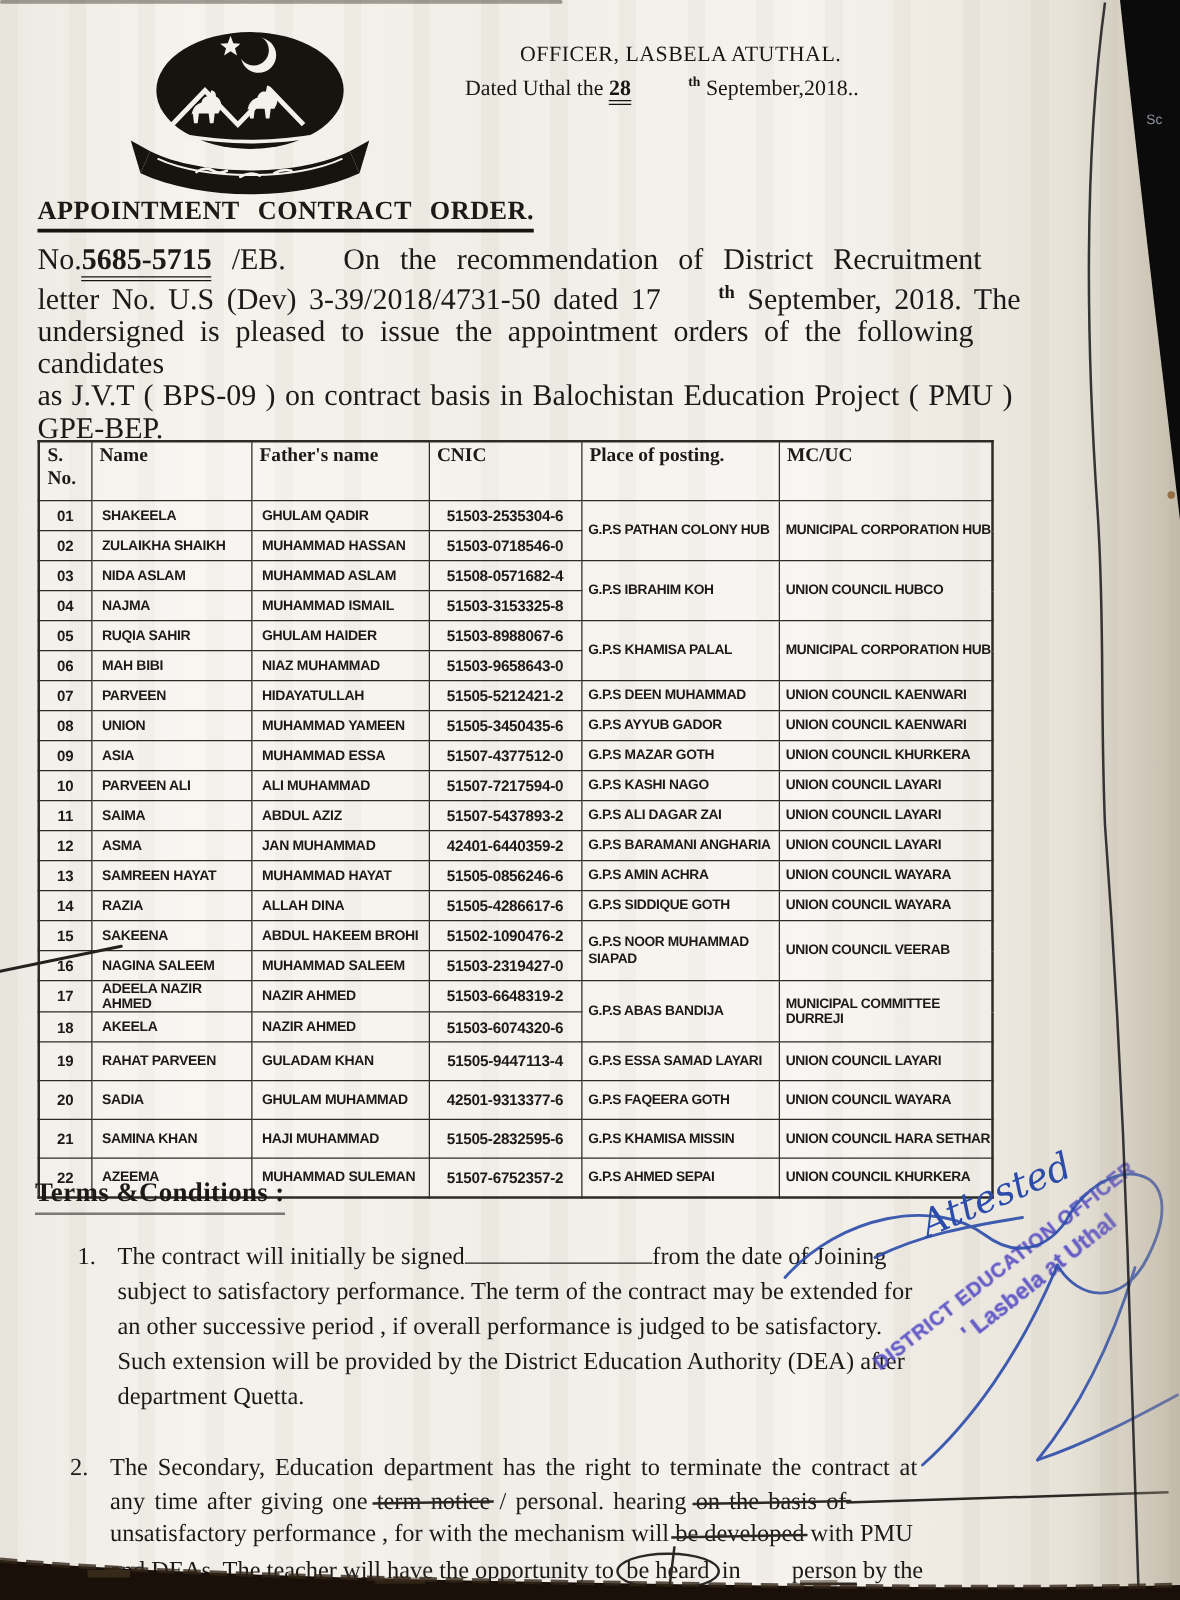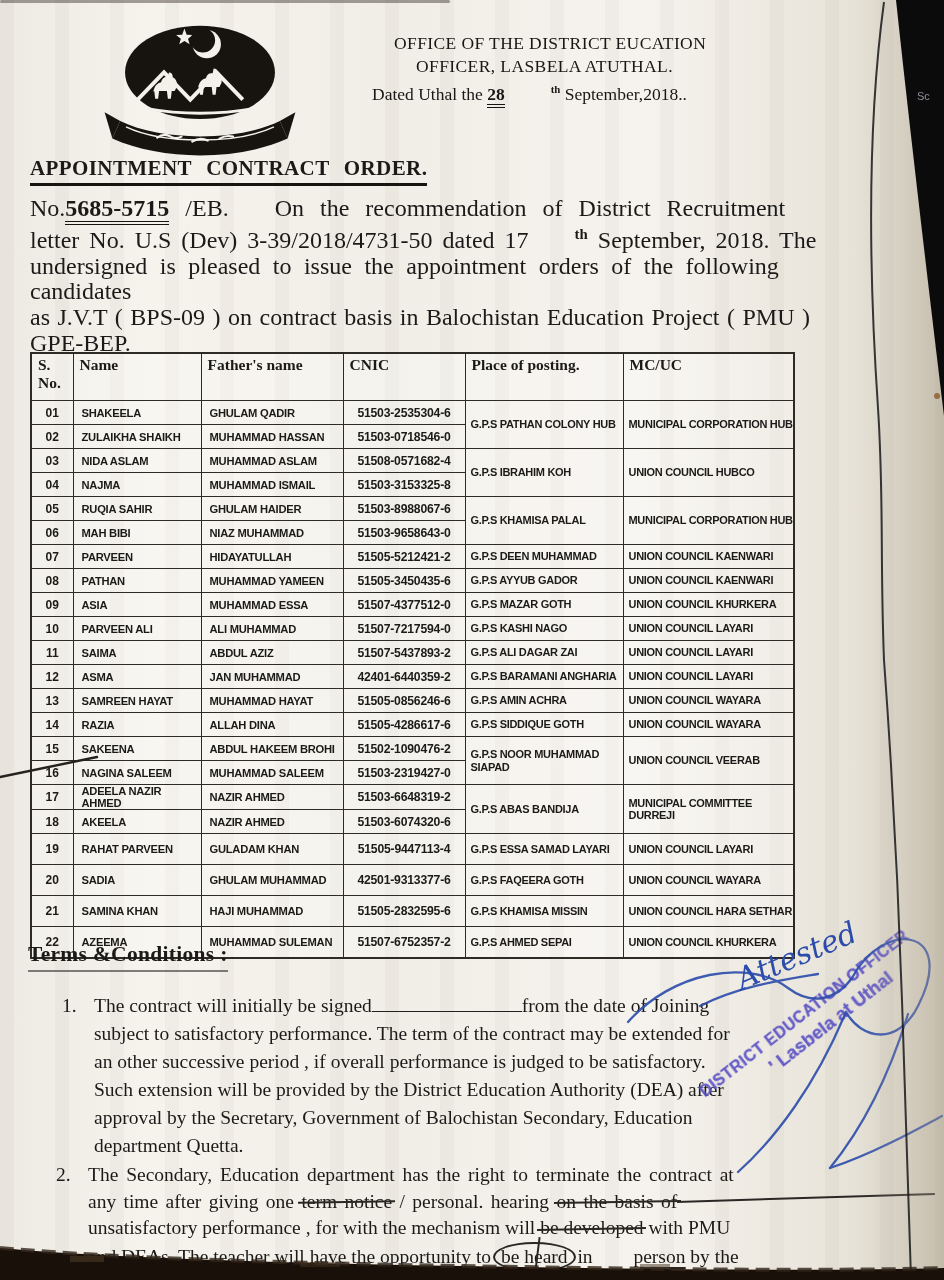--- a/index.html
+++ b/index.html
@@ -107,21 +107,20 @@
     </g>
     <path d="M24 116 C 62 134 138 134 176 116" fill="none" stroke="#f4f1ea" stroke-width="1.6"></path>
     <g fill="none" stroke="#f4f1ea" stroke-width="2.2" stroke-linecap="round">
       <path d="M56 127 q 7 -5 14 -1 q 5 3 11 0"></path>
       <path d="M92 131 q 8 -5 16 -1"></path>
       <path d="M120 128 q 7 -4 14 -2"></path>
     </g>
   </svg>
 
   <div class="head">
-    <div class="h1">OFFICE OF THE DISTRICT EUCATION</div>
     <div class="h2">OFFICER, LASBELA ATUTHAL.</div>
     <div class="h3">
         <div class="line"><span>Dated Uthal  the </span><span class="seg-bu">28</span><span class="seg-sup">th</span><span> September,2018..</span></div>
       </div>
   </div>
 
   <div class="title">APPOINTMENT CONTRACT ORDER.</div>
 
   <div class="intro">
       <div class="line"><span>No.</span><span class="seg-bu">5685-5715</span><span> /EB.</span><span class="seg-gap"></span><span>On the recommendation of District Recruitment</span></div>
@@ -196,21 +195,21 @@
         <tr>
           <td class="c-no">07</td>
           <td class="c-name">PARVEEN</td>
           <td class="c-father">HIDAYATULLAH</td>
           <td class="c-cnic">51505-5212421-2</td>
           <td class="c-post" rowspan="1">G.P.S DEEN MUHAMMAD</td>
           <td class="c-mc" rowspan="1">UNION COUNCIL KAENWARI</td>
         </tr>
         <tr>
           <td class="c-no">08</td>
-          <td class="c-name">PATHAN</td>
+          <td class="c-name">UNION</td>
           <td class="c-father">MUHAMMAD YAMEEN</td>
           <td class="c-cnic">51505-3450435-6</td>
           <td class="c-post" rowspan="1">G.P.S AYYUB GADOR</td>
           <td class="c-mc" rowspan="1">UNION COUNCIL KAENWARI</td>
         </tr>
         <tr>
           <td class="c-no">09</td>
           <td class="c-name">ASIA</td>
           <td class="c-father">MUHAMMAD ESSA</td>
           <td class="c-cnic">51507-4377512-0</td>
@@ -322,21 +321,20 @@
 
   <div class="terms-h">Terms &amp;Conditions :</div>
 
   <div class="term-item ti-1">
     <span class="num">1.</span>
     <div>
         <div class="line"><span>The contract will initially be signed</span><span class="seg-blank"></span><span>from the date of Joining</span></div>
         <div class="line"><span>subject to satisfactory performance. The term of the contract may be extended for</span></div>
         <div class="line"><span>an other successive period , if overall performance is judged to be satisfactory.</span></div>
         <div class="line"><span>Such extension will be provided by the District Education Authority (DEA) after</span></div>
-        <div class="line"><span>approval by the Secretary, Government of Balochistan Secondary, Education</span></div>
         <div class="line"><span>department Quetta.</span></div>
       </div>
   </div>
 
   <div class="term-item ti-2">
     <span class="num">2.</span>
     <div>
         <div class="line"><span>The Secondary, Education department has the  right to terminate the contract at</span></div>
         <div class="line"><span>any time after giving one </span><span class="pen-strike">term notice</span><span> / personal. hearing </span><span class="pen-strike pen-tail">on the basis of</span></div>
         <div class="line"><span>unsatisfactory performance , for with the mechanism will </span><span class="pen-strike">be developed</span><span> with PMU</span></div>

